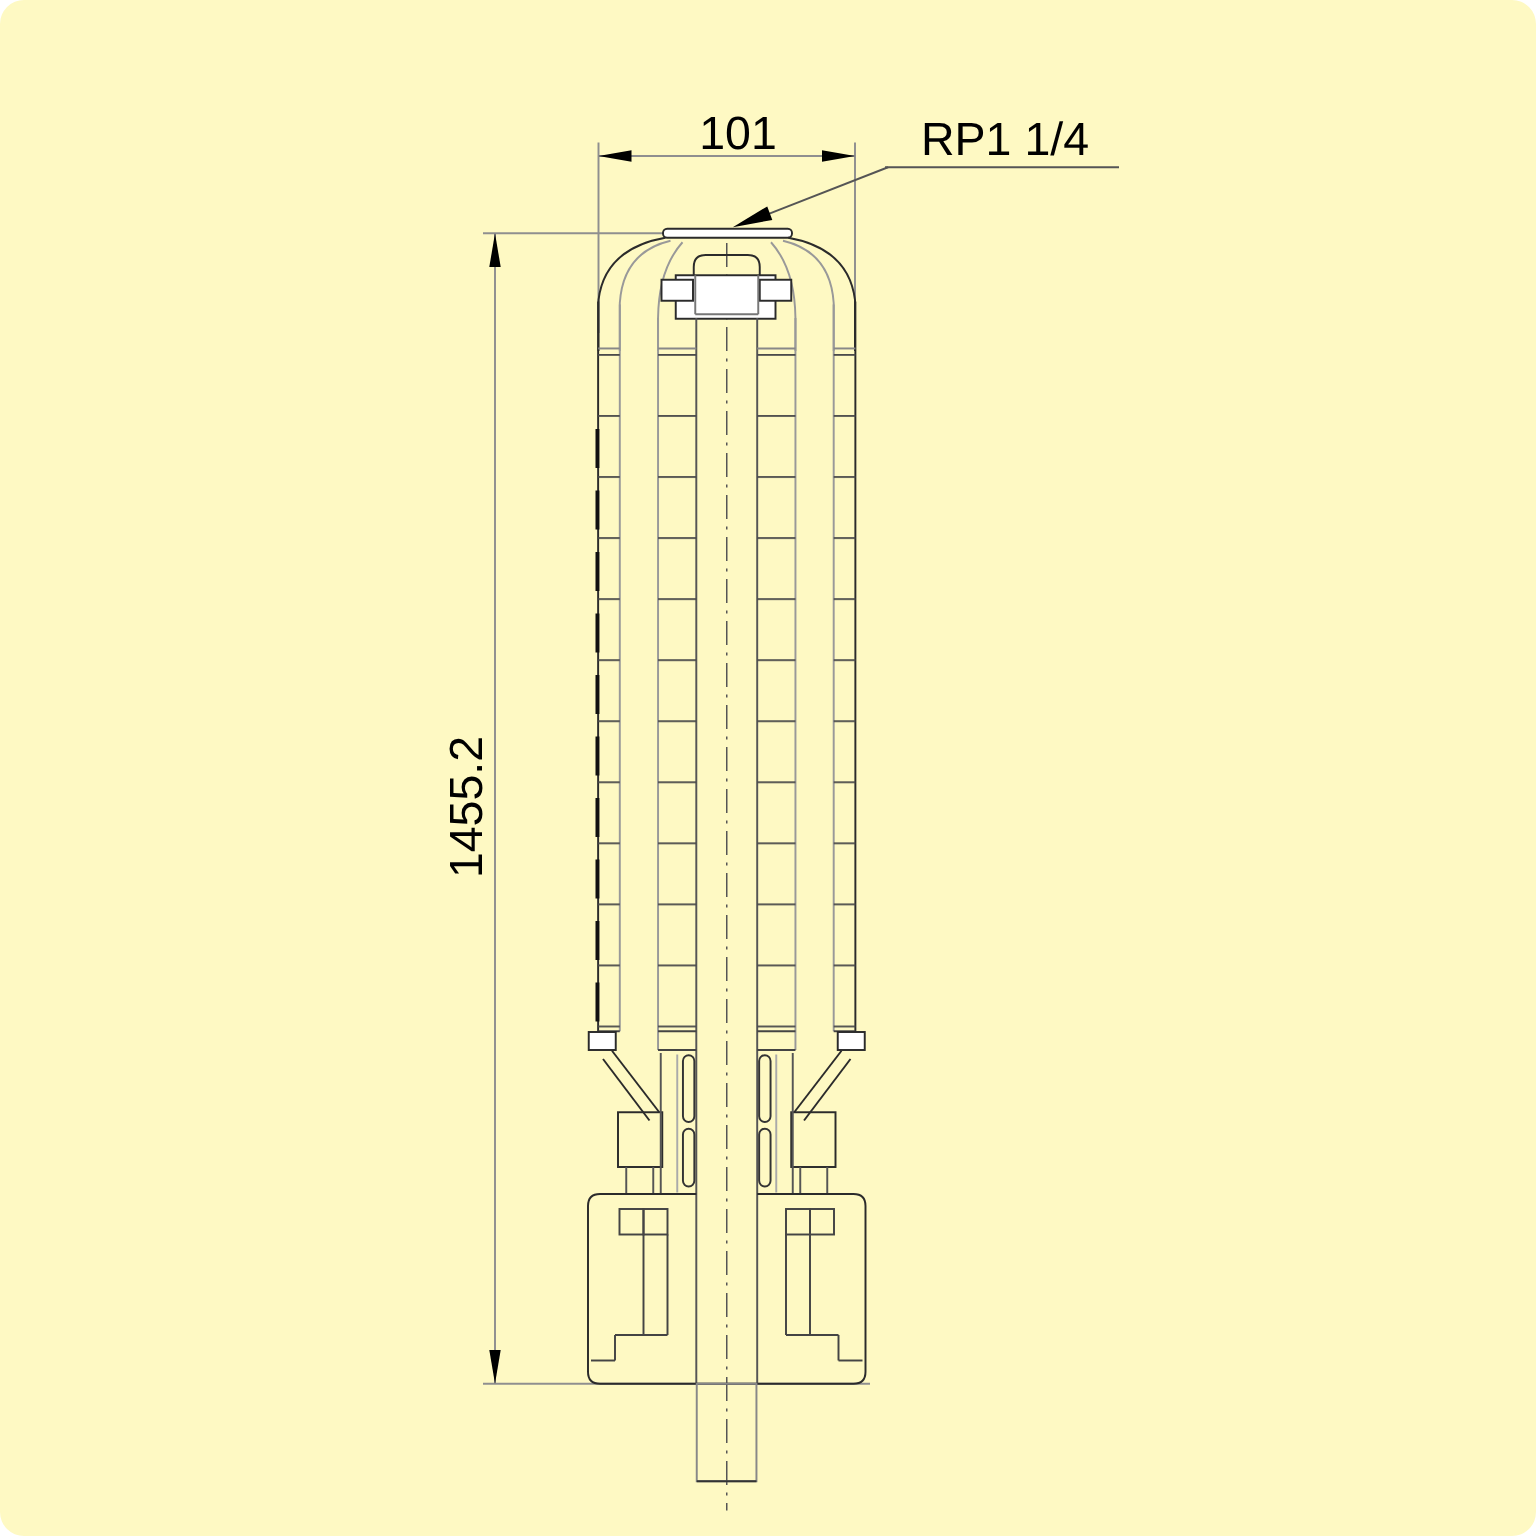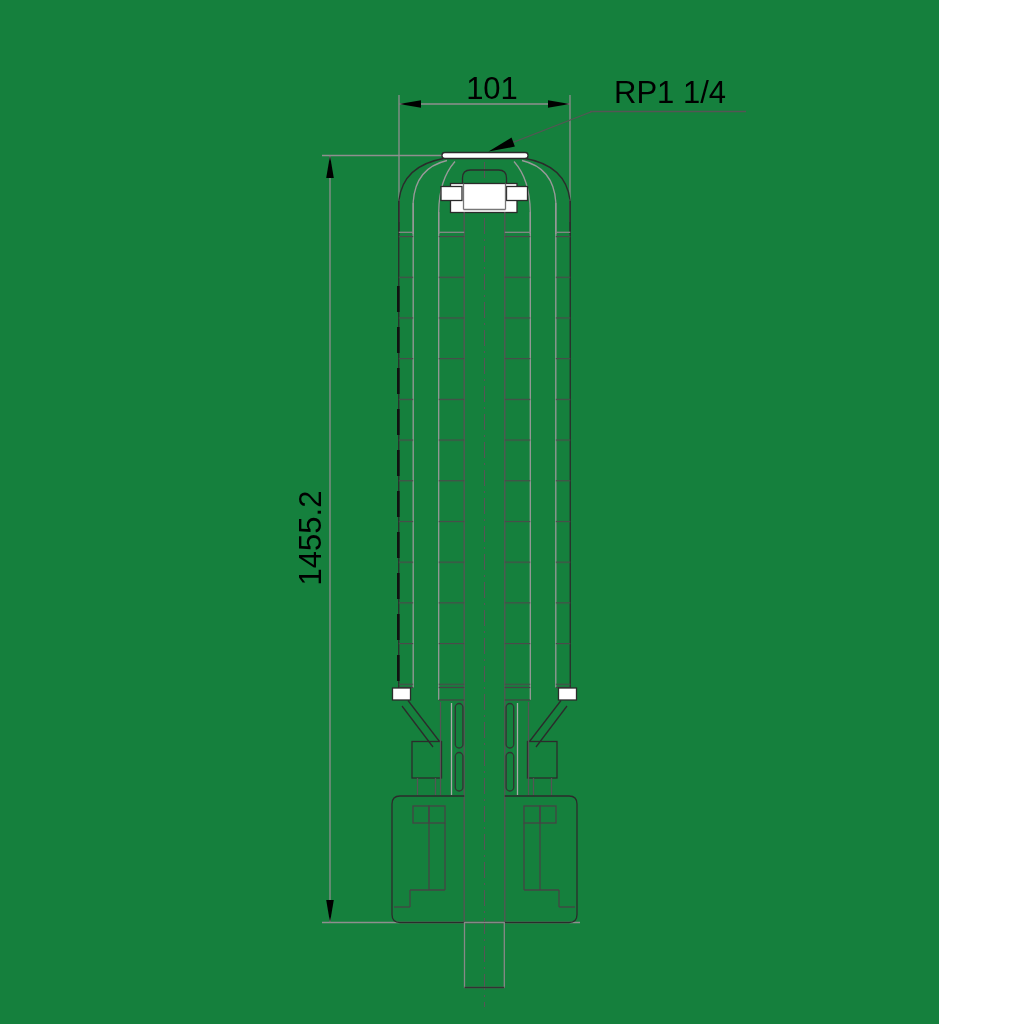--- a/index.html
+++ b/index.html
@@ -1,16 +1,16 @@
 <!DOCTYPE html>
 <html><head>
 <meta charset="utf-8">
 <style>
   html,body{margin:0;padding:0;background:#ffffff;width:1024px;height:1024px;overflow:hidden;}
-  .stage{position:relative;width:939px;height:1024px;background:#15803d;}
+  .stage{position:relative;width:1024px;height:1024px;background:#fef9c3;border-radius:16px;}
   svg{display:block;}
   text{font-family:"Liberation Sans","DejaVu Sans",sans-serif;font-size:31px;}
 </style>
 </head>
 <body>
 
 <div class="stage">
 <svg width="1024" height="1024" viewBox="0 0 1024 1024">
 
   <defs>

